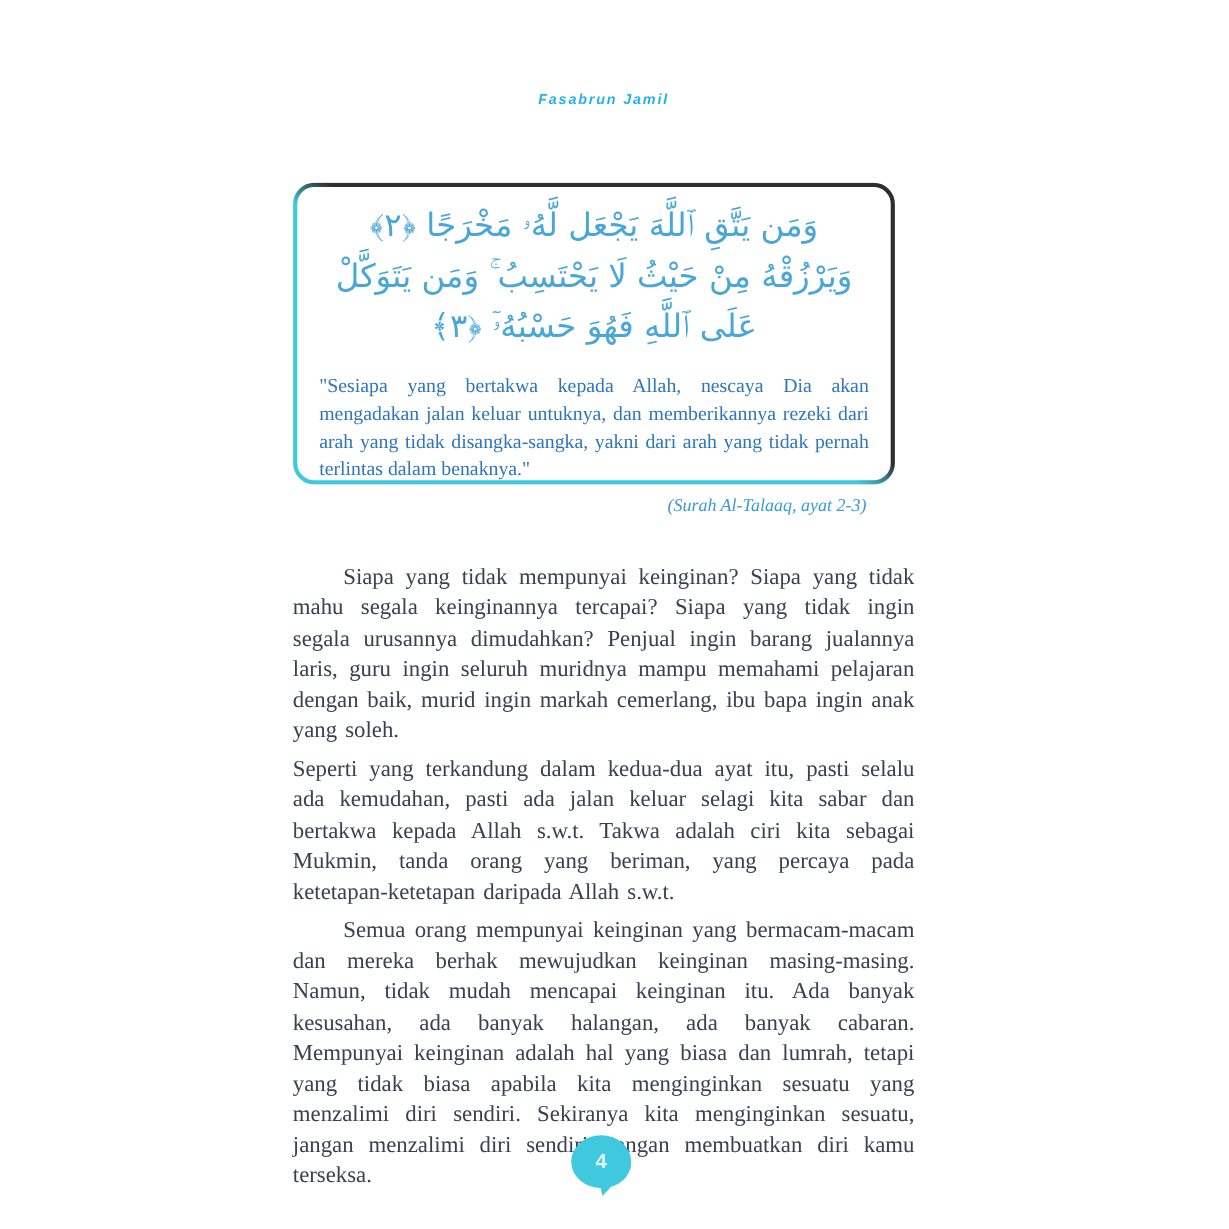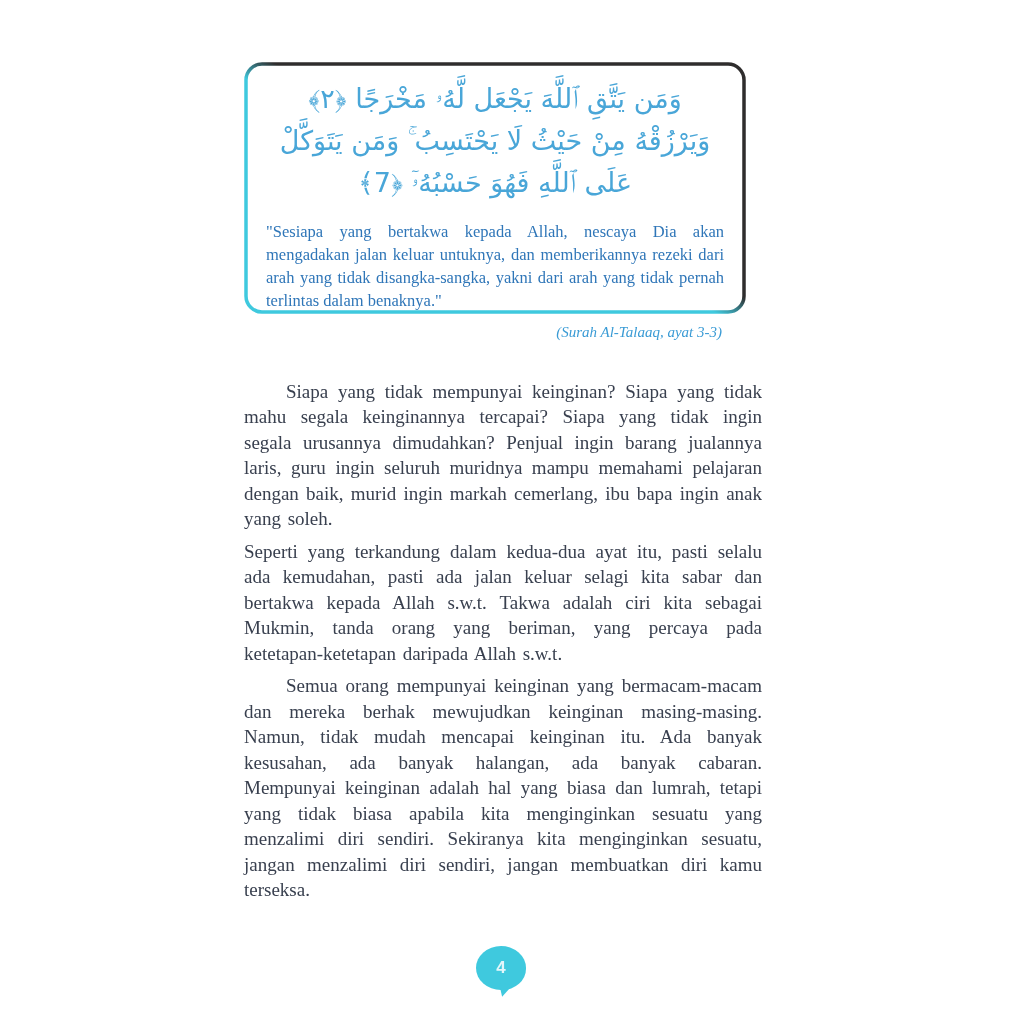--- a/index.html
+++ b/index.html
@@ -116,39 +116,40 @@
     color: #ffffff;
     opacity: 0.85;
   }
 </style>
 </head>
 <body>
 
 <div class="page">
   <div class="content">
 
+    <div class="running-head">Fasabrun Jamil</div>
 
     <div class="verse-box">
       <svg class="box-border" viewBox="0 0 502 252" xmlns="http://www.w3.org/2000/svg">
         <defs>
           <linearGradient id="borderGrad" x1="0" y1="1" x2="1" y2="0">
             <stop offset="0" stop-color="#3fc9de"></stop>
             <stop offset="0.47" stop-color="#3fc9de"></stop>
             <stop offset="0.53" stop-color="#2f2d2d"></stop>
             <stop offset="1" stop-color="#2f2d2d"></stop>
           </linearGradient>
         </defs>
         <rect x="2" y="2" width="498" height="248" rx="16" ry="16" fill="none" stroke="url(#borderGrad)" stroke-width="3.5"></rect>
       </svg>
 
-      <div class="arabic" dir="rtl" lang="ar">وَمَن يَتَّقِ ٱللَّهَ يَجْعَل لَّهُۥ مَخْرَجًا ﴿٢﴾ وَيَرْزُقْهُ مِنْ حَيْثُ لَا يَحْتَسِبُ ۚ وَمَن يَتَوَكَّلْ عَلَى ٱللَّهِ فَهُوَ حَسْبُهُۥٓ ﴿7﴾</div>
+      <div class="arabic" dir="rtl" lang="ar">وَمَن يَتَّقِ ٱللَّهَ يَجْعَل لَّهُۥ مَخْرَجًا ﴿٢﴾ وَيَرْزُقْهُ مِنْ حَيْثُ لَا يَحْتَسِبُ ۚ وَمَن يَتَوَكَّلْ عَلَى ٱللَّهِ فَهُوَ حَسْبُهُۥٓ ﴿٣﴾</div>
 
       <div class="translation">"Sesiapa yang bertakwa kepada Allah, nescaya Dia akan mengadakan jalan keluar untuknya, dan memberikannya rezeki dari arah yang tidak disangka-sangka, yakni dari arah yang tidak pernah terlintas dalam benaknya."</div>
 
-      <div class="attribution">(Surah Al-Talaaq, ayat 3-3)</div>
+      <div class="attribution">(Surah Al-Talaaq, ayat 2-3)</div>
     </div>
 
     <div class="body-text">
       <p class="para indent">Siapa yang tidak mempunyai keinginan? Siapa yang tidak mahu segala keinginannya tercapai? Siapa yang tidak ingin segala urusannya dimudahkan? Penjual ingin barang jualannya laris, guru ingin seluruh muridnya mampu memahami pelajaran dengan baik, murid ingin markah cemerlang, ibu bapa ingin anak yang soleh.</p>
       <p class="para">Seperti yang terkandung dalam kedua-dua ayat itu, pasti selalu ada kemudahan, pasti ada jalan keluar selagi kita sabar dan bertakwa kepada Allah s.w.t. Takwa adalah ciri kita sebagai Mukmin, tanda orang yang beriman, yang percaya pada ketetapan-ketetapan daripada Allah s.w.t.</p>
       <p class="para indent">Semua orang mempunyai keinginan yang bermacam-macam dan mereka berhak mewujudkan keinginan masing-masing. Namun, tidak mudah mencapai keinginan itu. Ada banyak kesusahan, ada banyak halangan, ada banyak cabaran. Mempunyai keinginan adalah hal yang biasa dan lumrah, tetapi yang tidak biasa apabila kita menginginkan sesuatu yang menzalimi diri sendiri. Sekiranya kita menginginkan sesuatu, jangan menzalimi diri sendiri, jangan membuatkan diri kamu terseksa.</p>
     </div>
   </div>
 
   <div class="page-marker">

